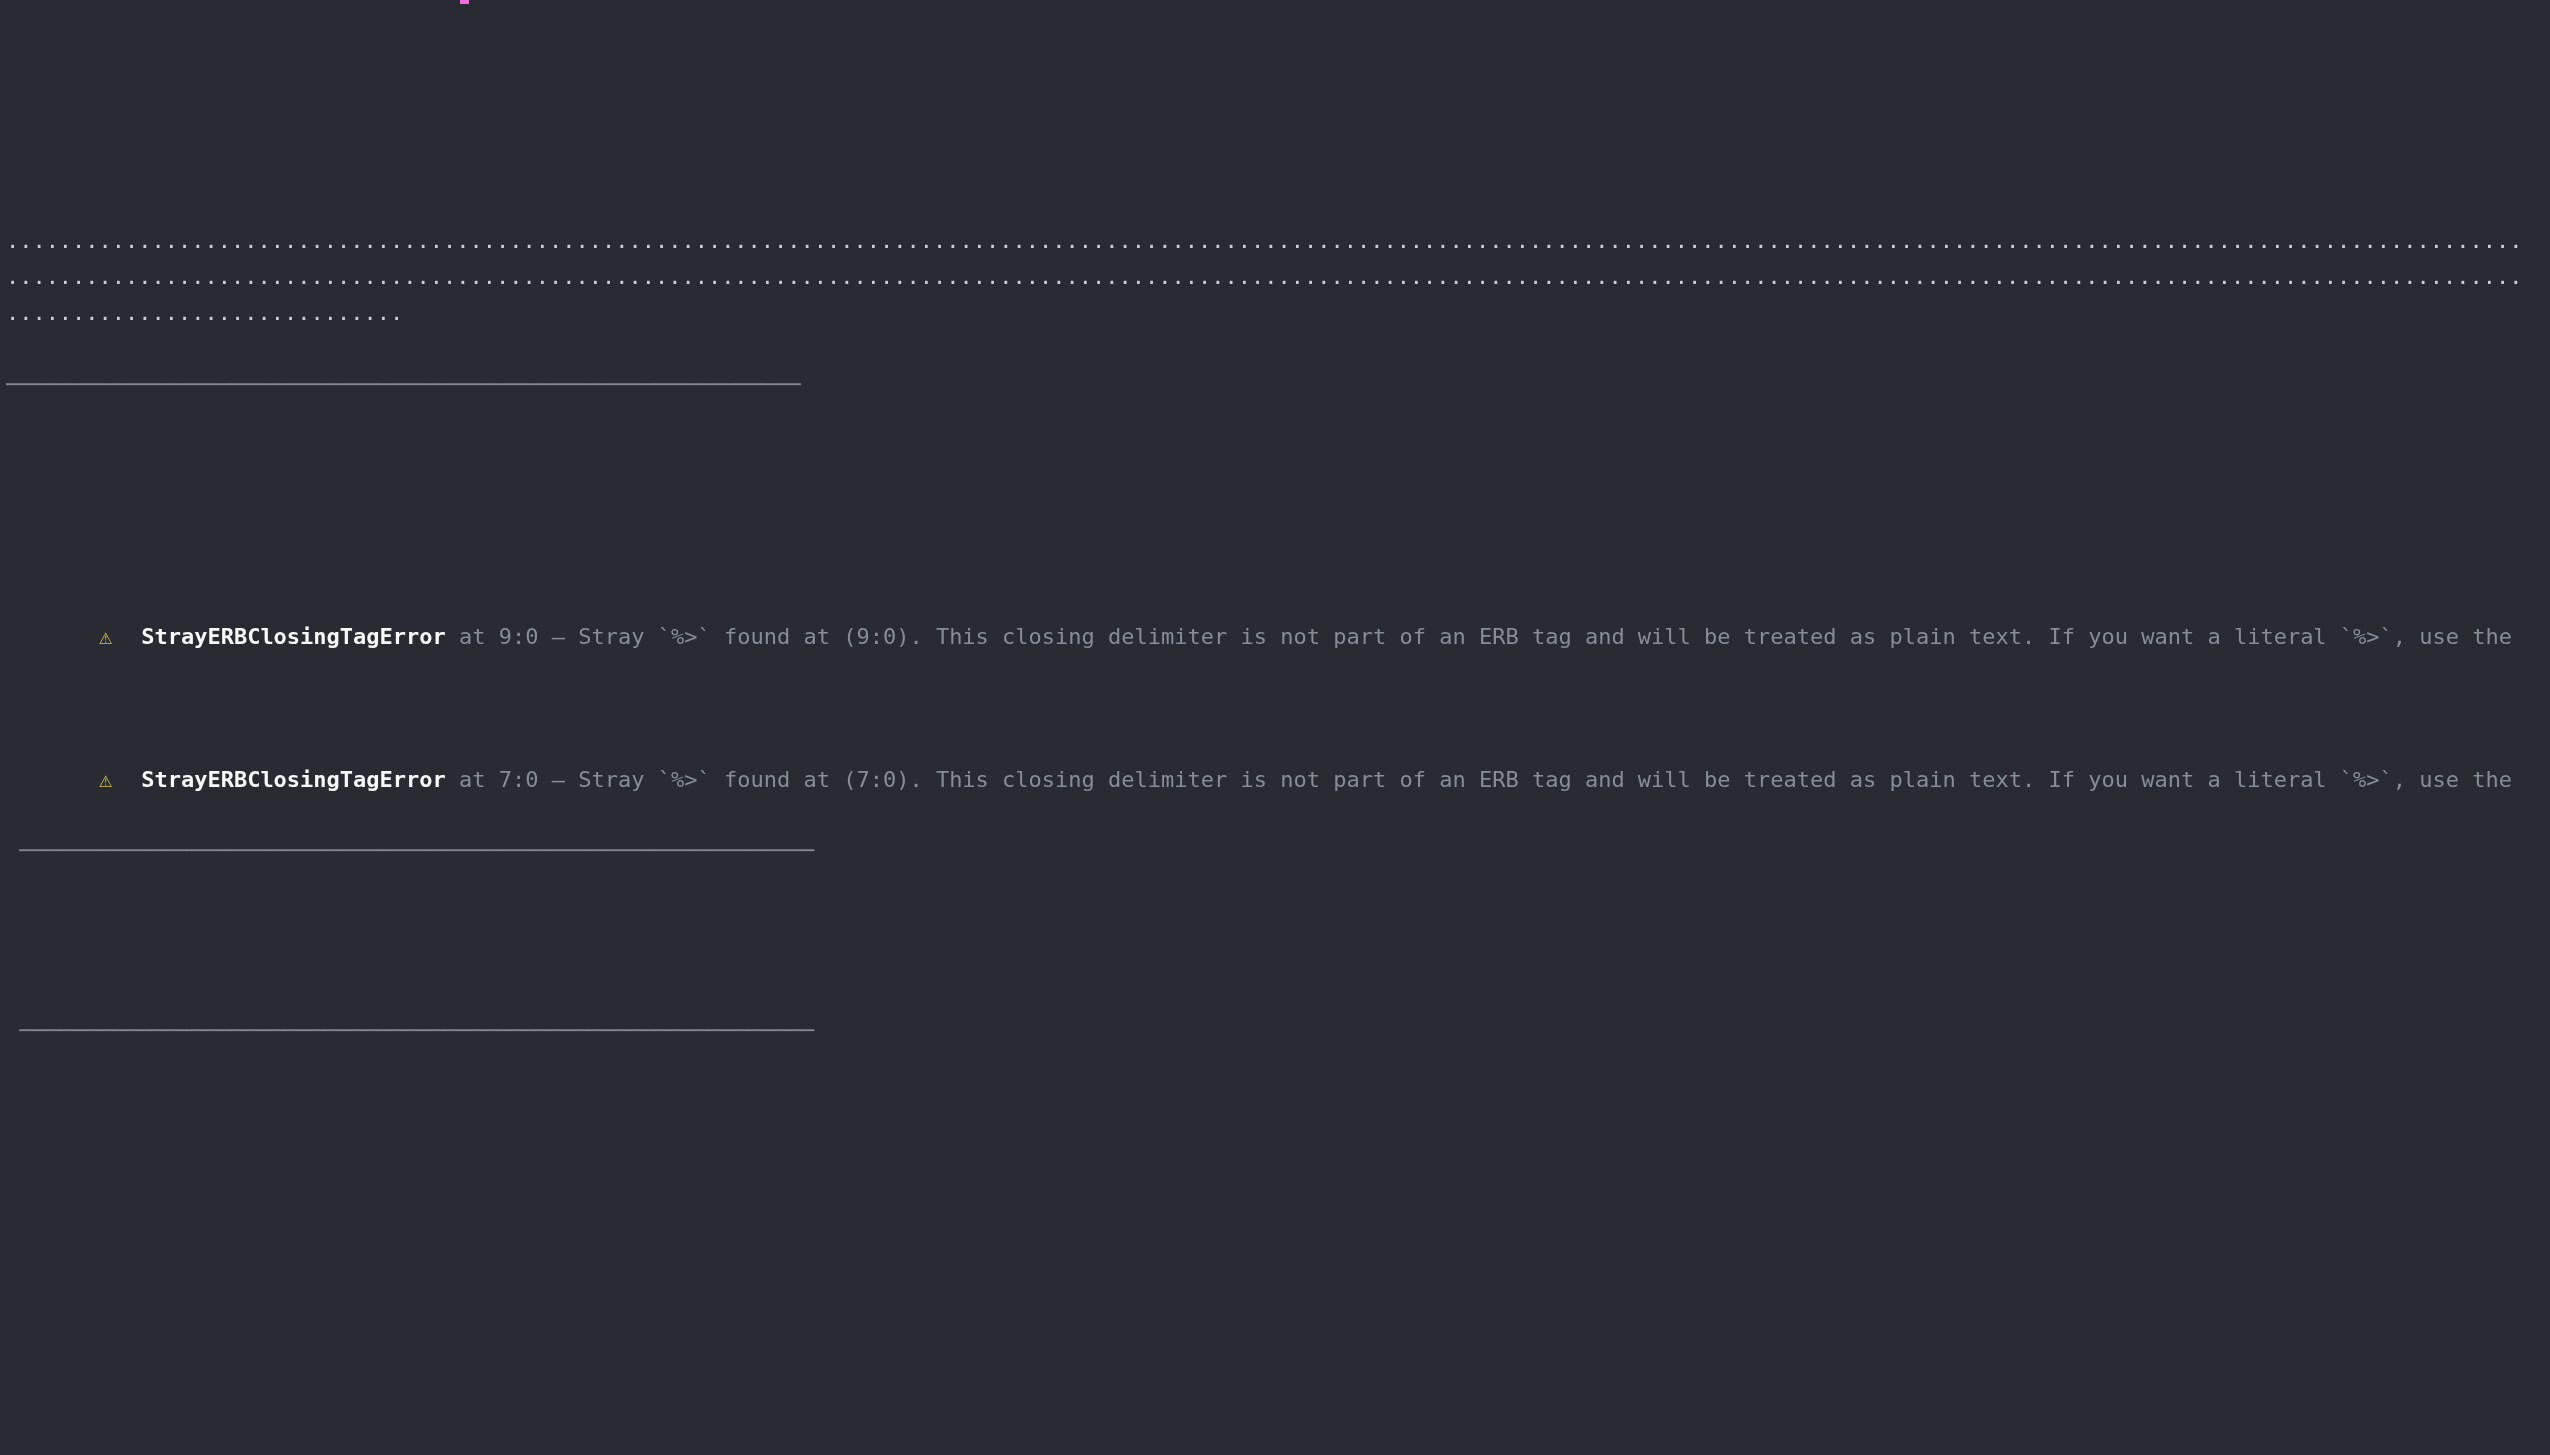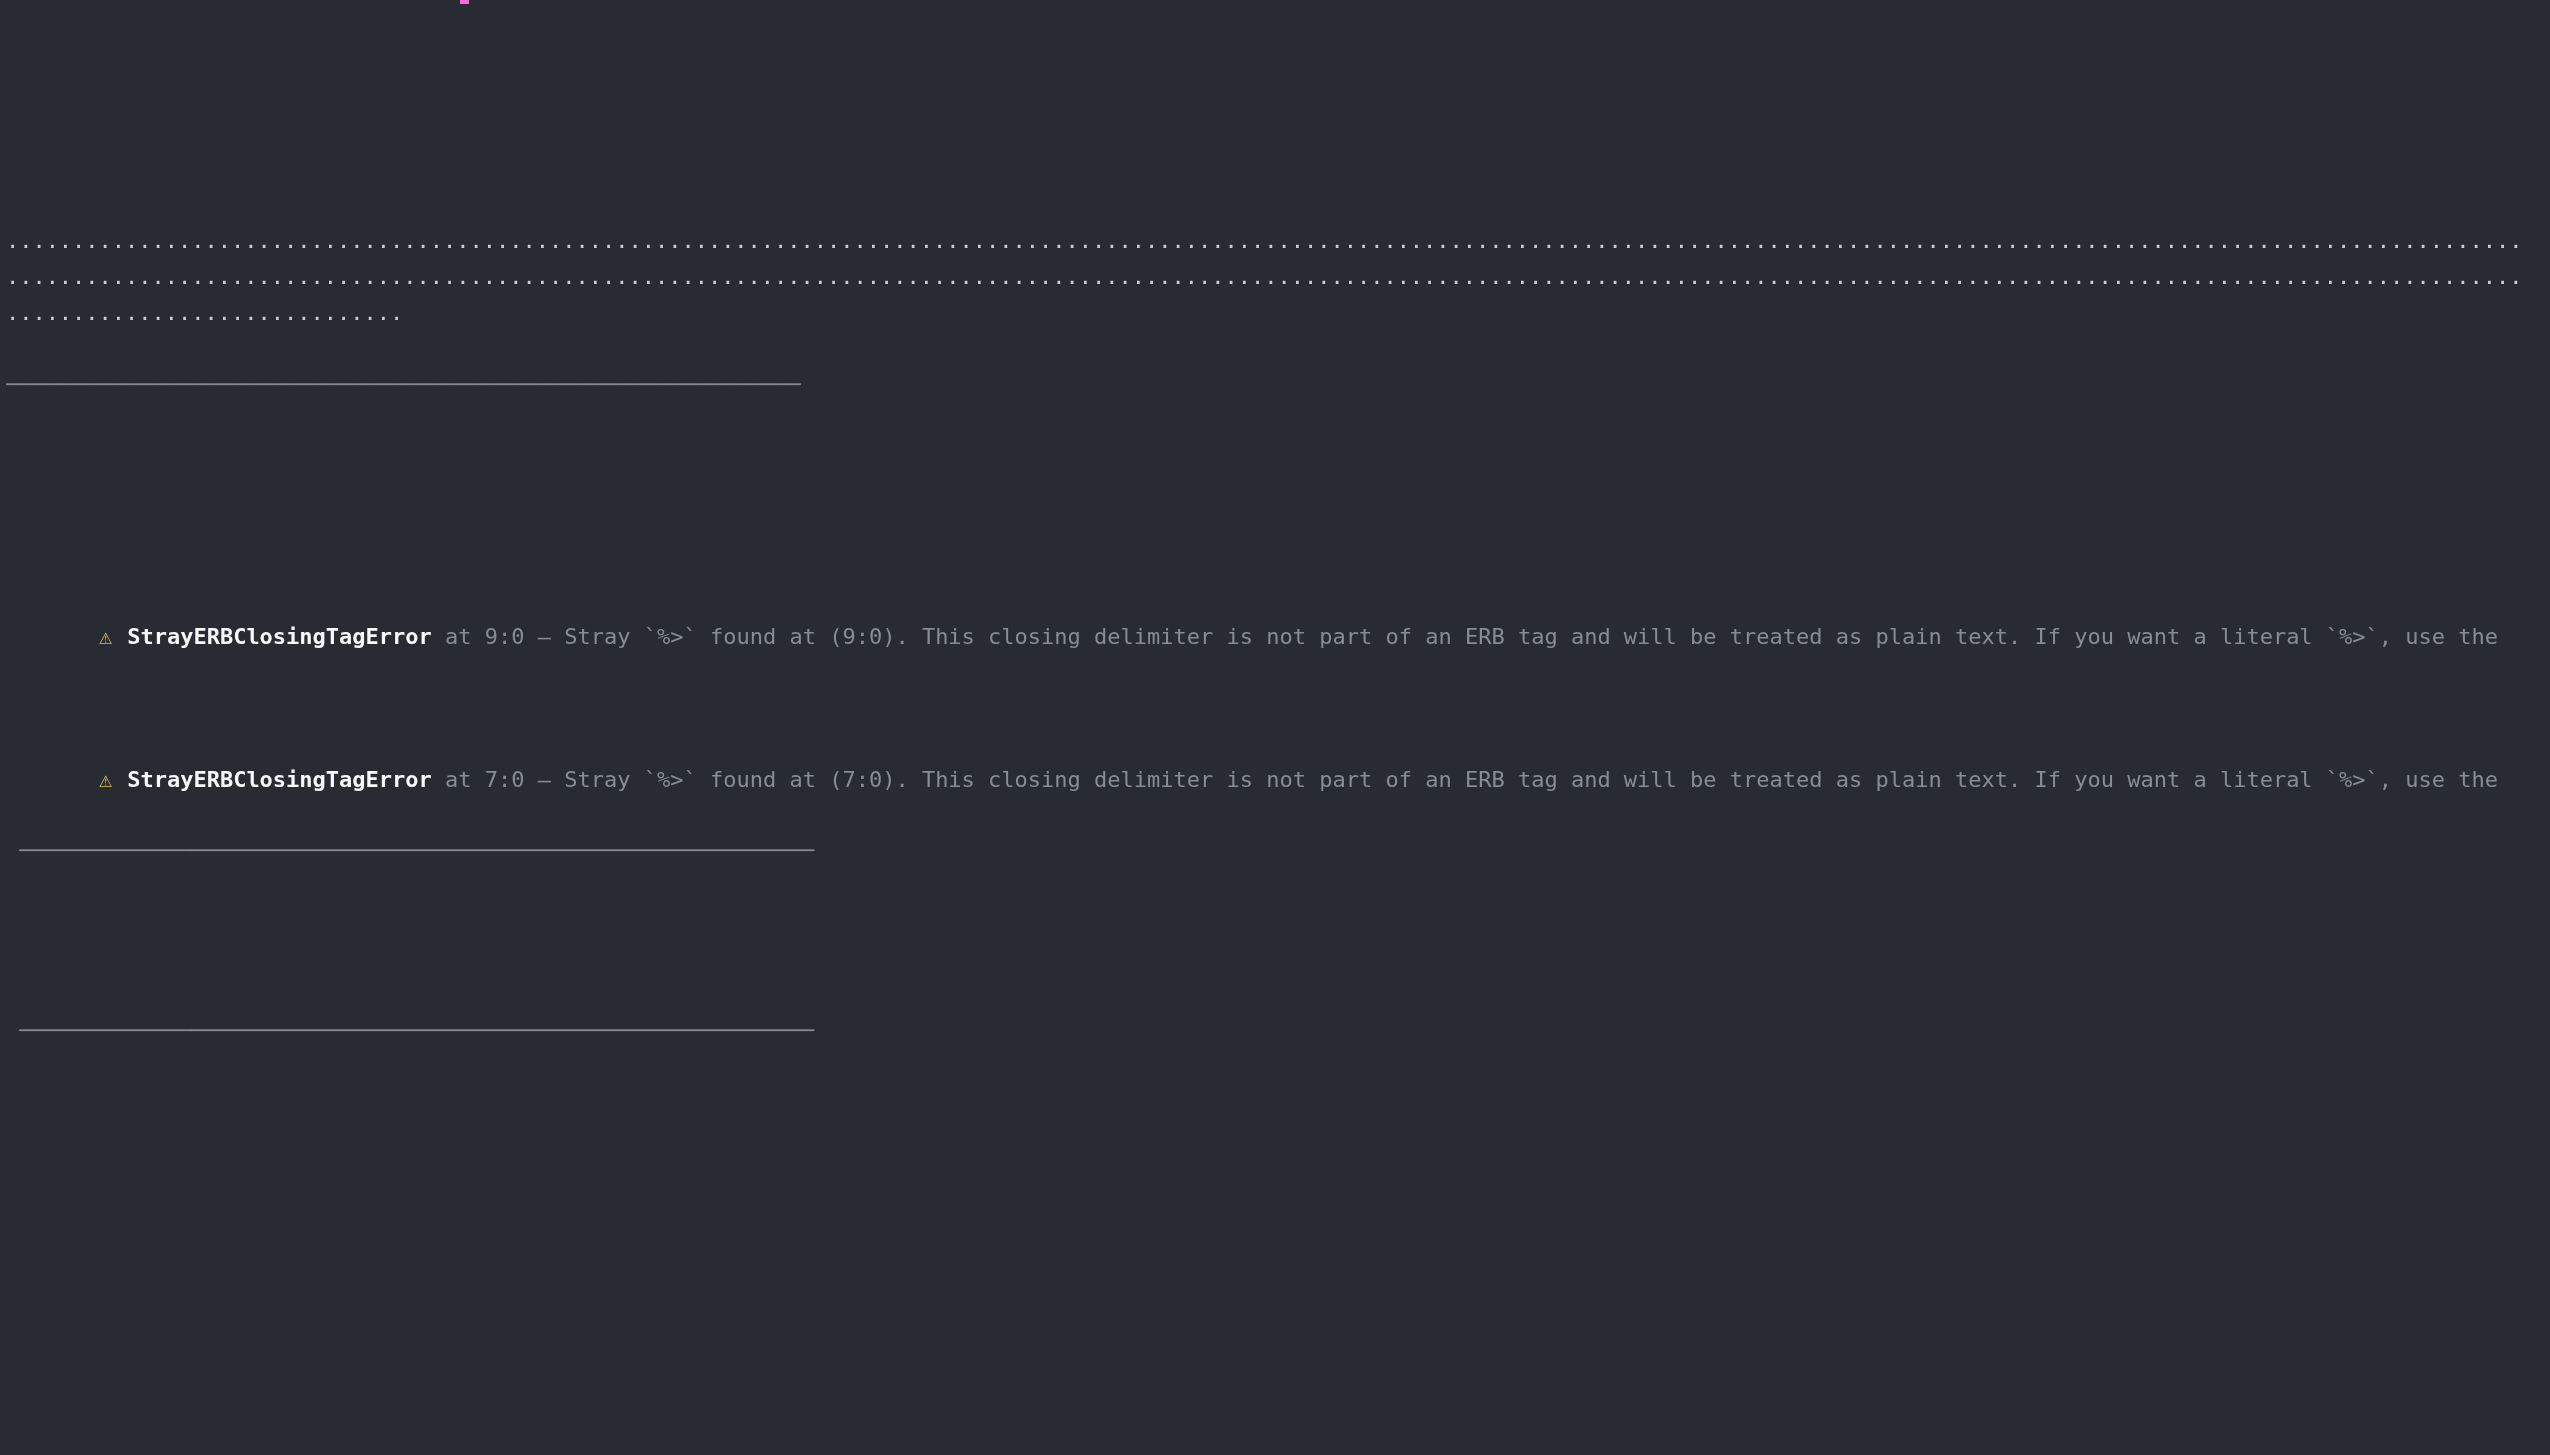--- a/index.html
+++ b/index.html
@@ -22,21 +22,21 @@
   .row.wrap{height:71px;white-space:pre-wrap;overflow-wrap:break-word;width:2538px;}
   .p1{padding-left:13.3px;}
   .p2{padding-left:26.6px;}
   .b{font-weight:bold;}
   .c-white{color:#F7F8F9;}
   .c-gray{color:#868D96;}
   .c-lgray{color:#C9CDD2;}
   .c-sep{color:#84888E;}
   .c-warn{color:#D7BE4D;}
   .err-warn{display:inline-block;width:13.3px;margin-left:40px;text-align:center;}
-  .err-name{margin-left:15px;}
+  .err-name{margin-left:29px;}
   .fragment{
     position:absolute;top:0;left:460px;width:8.9px;height:4.4px;
     background:#EE6FD9;
   }
 </style>
 </head>
 <body>
 
 <div class="term">
 

